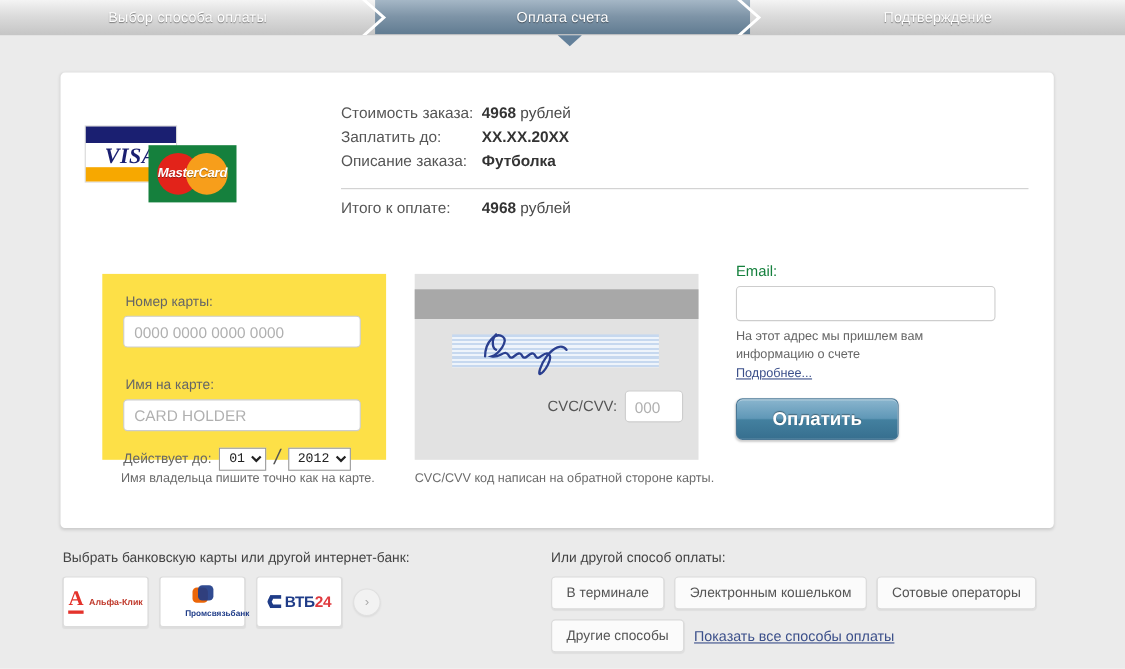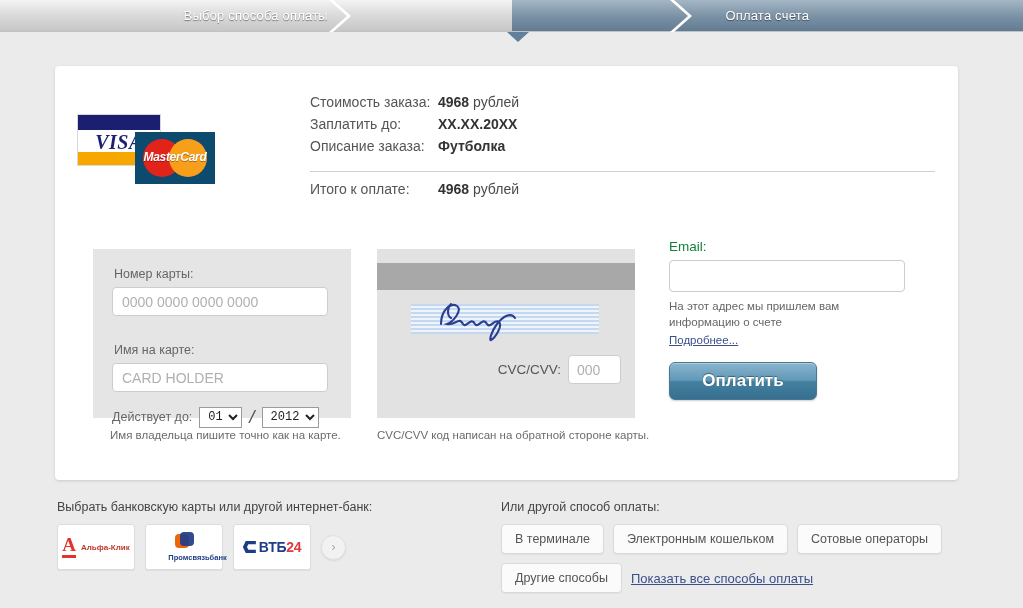--- a/index.html
+++ b/index.html
@@ -75,21 +75,21 @@
   .visa .vtext {
     position: absolute; left: 0; right: 0; top: 15px; height: 24px;
     display: flex; align-items: center; justify-content: center;
     font-family: "Liberation Serif", serif;
     font-style: italic; font-weight: bold; font-size: 20px;
     color: #1a1f71; letter-spacing: .5px;
   }
   .mc {
     position: absolute; left: 58px; top: 18px;
     width: 80px; height: 52px;
-    background: #0c4a6e;
+    background: #15803d;
     display: flex; align-items: center; justify-content: center;
   }
   .mc .circles { position: relative; width: 72px; height: 42px; }
   .mc .c-red { position: absolute; left: 4px; top: 2px; width: 38px; height: 38px; border-radius: 50%; background: #e2231a; }
   .mc .c-yel { position: absolute; left: 30px; top: 2px; width: 38px; height: 38px; border-radius: 50%; background: #f79e1b; }
   .mc .mctext {
     position: absolute; left: 0; right: 0; top: 13px;
     text-align: center;
     font-family: "Liberation Sans", sans-serif;
     font-weight: bold; font-style: italic; font-size: 12px;
@@ -104,21 +104,21 @@
   .srow .val { font-weight: bold; color: #333; }
   .srow .val .unit { font-weight: normal; color: #4a4a4a; }
   .sdivider { margin: 11px 0 9px 0; height: 1px; background: #cfcfcf; }
 
   
   .formzone { position: absolute; left: 0; top: 183px; width: 903px; }
 
   .box-left {
     position: absolute; left: 38px; top: 0;
     width: 258px; height: 169px;
-    background: #e5e5e5;
+    background: #fde047;
   }
   .field-label { font-size: 12.5px; color: #666; margin: 0 0 6px 2px; }
   .box-left .inner { padding: 18px 19px 0 19px; }
   .txt {
     width: 216px; height: 29px;
     background: #ffffff;
     border: 1px solid #cdcdcd;
     border-radius: 4px;
     font-family: "Liberation Sans", sans-serif;
     font-size: 14px;
@@ -262,20 +262,23 @@
 </style>
 </head>
 <body>
 
 <div class="steps">
   <div class="step inactive">
     <span>Выбор способа оплаты</span>
   </div>
   <div class="step active">
     <span>Оплата счета</span>
+  </div>
+  <div class="step inactive">
+    <span>Подтверждение</span>
   </div>
 
   <div class="chev" style="left:327px;">
     <svg width="28" height="32" viewBox="0 0 28 32">
         <path d="M2 0 L20 16 L2 32 L6 32 L24 16 L6 0 Z" fill="#ffffff"></path>
       </svg>
   </div>
   <div class="chev" style="left:668px;">
     <svg width="28" height="32" viewBox="0 0 28 32">
         <path d="M2 0 L20 16 L2 32 L6 32 L24 16 L6 0 Z" fill="#ffffff"></path>

